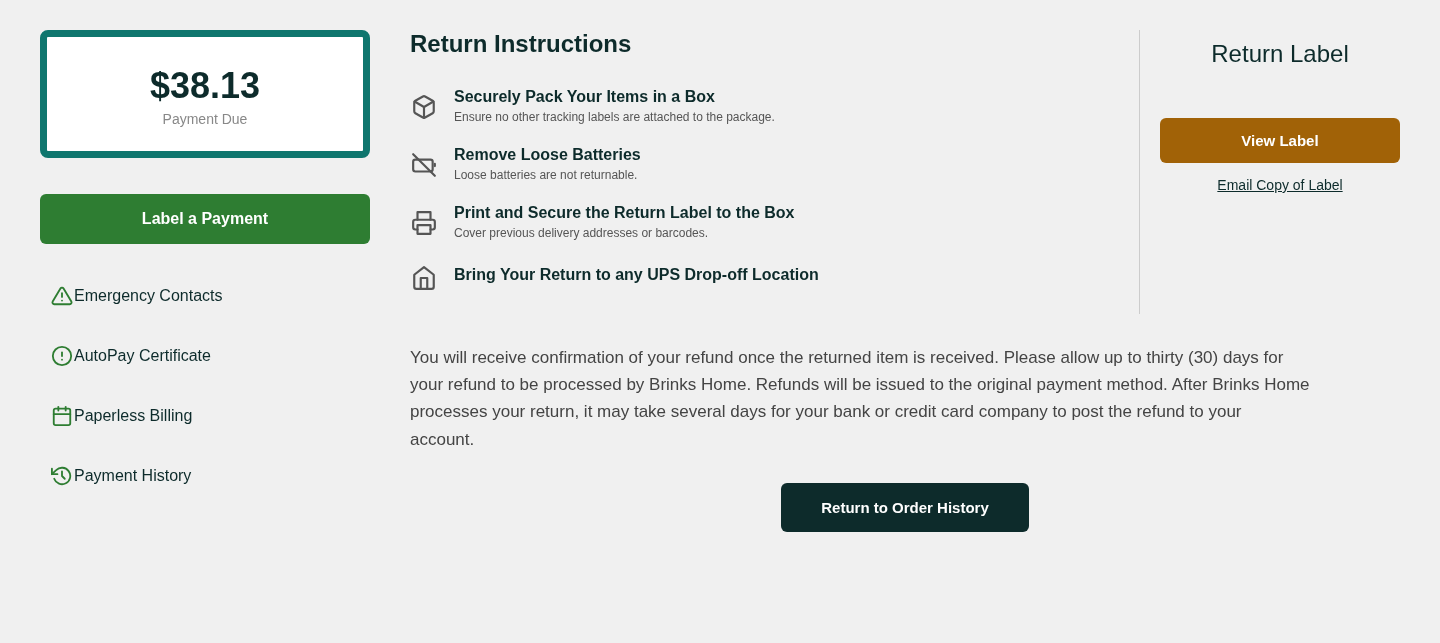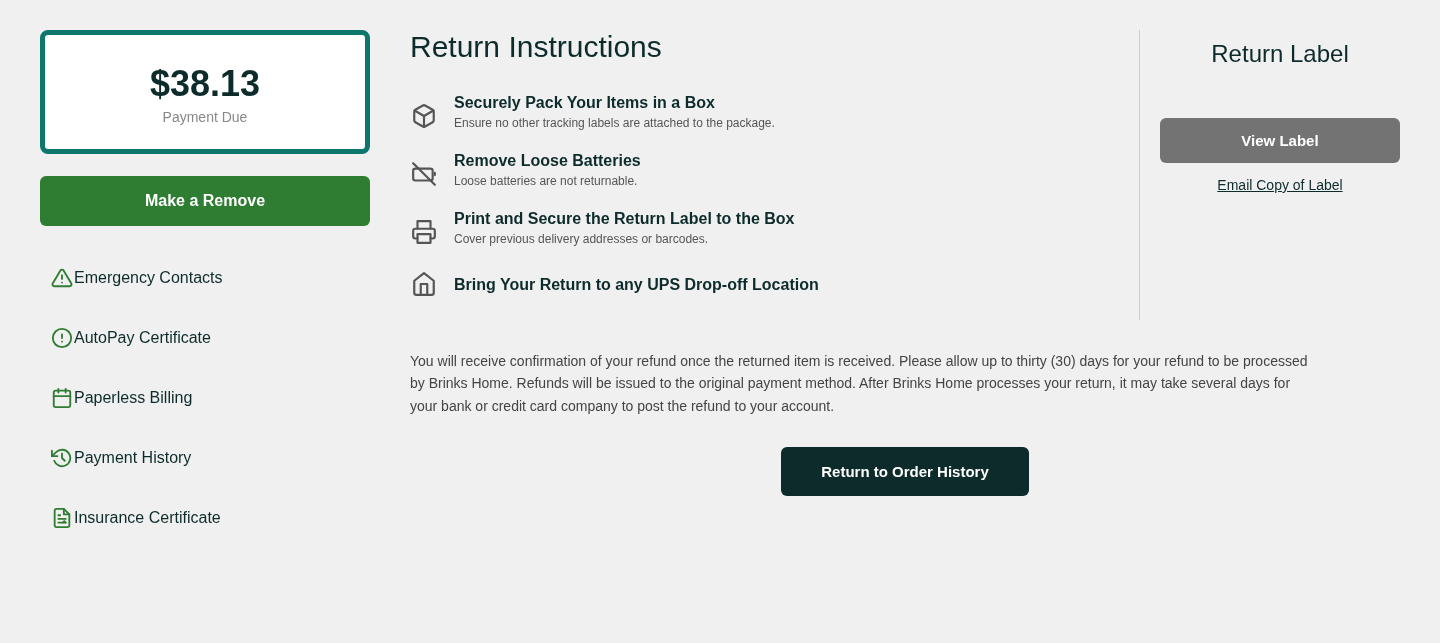--- a/index.html
+++ b/index.html
@@ -17,25 +17,25 @@
     .sidebar {
       width: 330px;
       flex-shrink: 0;
       display: flex;
       flex-direction: column;
       gap: 0;
     }
 
     .payment-card {
       background: #fff;
-      border: 5px solid #0f766e;
+      border: 7px solid #0f766e;
       border-radius: 8px;
       padding: 28px 20px 24px;
       text-align: center;
-      margin-bottom: 22px;
+      margin-bottom: 36px;
     }
 
     .payment-amount {
       font-size: 36px;
       font-weight: 700;
       color: #0d2b2b;
       display: block;
     }
 
     .payment-due-label {
@@ -108,29 +108,29 @@
       gap: 0;
       margin-bottom: 30px;
     }
 
     .instructions-left {
       flex: 1;
       padding-right: 40px;
     }
 
     .section-title {
-      font-size: 30px;
-      font-weight: 400;
+      font-size: 24px;
+      font-weight: 700;
       color: #0d2b2b;
       margin-bottom: 30px;
     }
 
     .instruction-item {
       display: flex;
-      align-items: flex-end;
+      align-items: center;
       gap: 16px;
       margin-bottom: 22px;
     }
 
     .instruction-icon {
       width: 28px;
       height: 28px;
       flex-shrink: 0;
       margin-top: 2px;
       display: flex;
@@ -172,21 +172,21 @@
 
     .return-label-title {
       font-size: 24px;
       font-weight: 400;
       color: #0d2b2b;
       text-align: right;
       margin-bottom: 50px;
     }
 
     .view-label-btn {
-      background: #737373;
+      background: #a16207;
       color: #fff;
       border: none;
       border-radius: 6px;
       padding: 14px 20px;
       font-size: 15px;
       font-weight: 600;
       cursor: pointer;
       width: 100%;
       margin-bottom: 14px;
       text-align: center;
@@ -195,21 +195,21 @@
     .email-copy-link {
       font-size: 14px;
       color: #0d2b2b;
       text-decoration: underline;
       cursor: pointer;
       text-align: right;
       font-weight: 500;
     }
 
     .refund-notice {
-      font-size: 14px;
+      font-size: 17px;
       color: #444;
       line-height: 1.6;
       margin-bottom: 30px;
       max-width: 900px;
     }
 
     .return-order-btn {
       background: #0d2b2b;
       color: #fff;
       border: none;
@@ -229,21 +229,21 @@
   </style>
 </head>
 <body>
 
 <div class="sidebar">
   <div class="payment-card">
     <span class="payment-amount">$38.13</span>
     <span class="payment-due-label">Payment Due</span>
   </div>
 
-  <button class="make-payment-btn">Make a Remove</button>
+  <button class="make-payment-btn">Label a Payment</button>
 
   <nav class="sidebar-nav">
 
     <div class="sidebar-item">
       <div class="sidebar-icon">
         <svg viewBox="0 0 24 24" fill="none" stroke="#2e7d32" stroke-width="2" stroke-linecap="round" stroke-linejoin="round">
           <path d="M10.29 3.86L1.82 18a2 2 0 001.71 3h16.94a2 2 0 001.71-3L13.71 3.86a2 2 0 00-3.42 0z"></path>
           <line x1="12" y1="9" x2="12" y2="13"></line>
           <line x1="12" y1="17" x2="12.01" y2="17"></line>
         </svg>
@@ -278,33 +278,20 @@
       <div class="sidebar-icon">
         <svg viewBox="0 0 24 24" fill="none" stroke="#2e7d32" stroke-width="2" stroke-linecap="round" stroke-linejoin="round">
           <polyline points="1 4 1 10 7 10"></polyline>
           <path d="M3.51 15a9 9 0 102.13-9.36L1 10"></path>
           <polyline points="12 7 12 12 15 15"></polyline>
         </svg>
       </div>
       <span class="sidebar-label">Payment History</span>
     </div>
 
-    <div class="sidebar-item">
-      <div class="sidebar-icon">
-        <svg viewBox="0 0 24 24" fill="none" stroke="#2e7d32" stroke-width="2" stroke-linecap="round" stroke-linejoin="round">
-          <path d="M14 2H6a2 2 0 00-2 2v16a2 2 0 002 2h12a2 2 0 002-2V8z"></path>
-          <polyline points="14 2 14 8 20 8"></polyline>
-          <line x1="16" y1="13" x2="8" y2="13"></line>
-          <line x1="16" y1="17" x2="8" y2="17"></line>
-          <path d="M10 9H8"></path>
-          <path d="M13 17l1.5-1.5L16 17"></path>
-        </svg>
-      </div>
-      <span class="sidebar-label">Insurance Certificate</span>
-    </div>
 
   </nav>
 </div>
 
 <div class="main-content">
 
   <div class="return-instructions-section">
 
     <div class="instructions-left">
       <h1 class="section-title">Return Instructions</h1>

